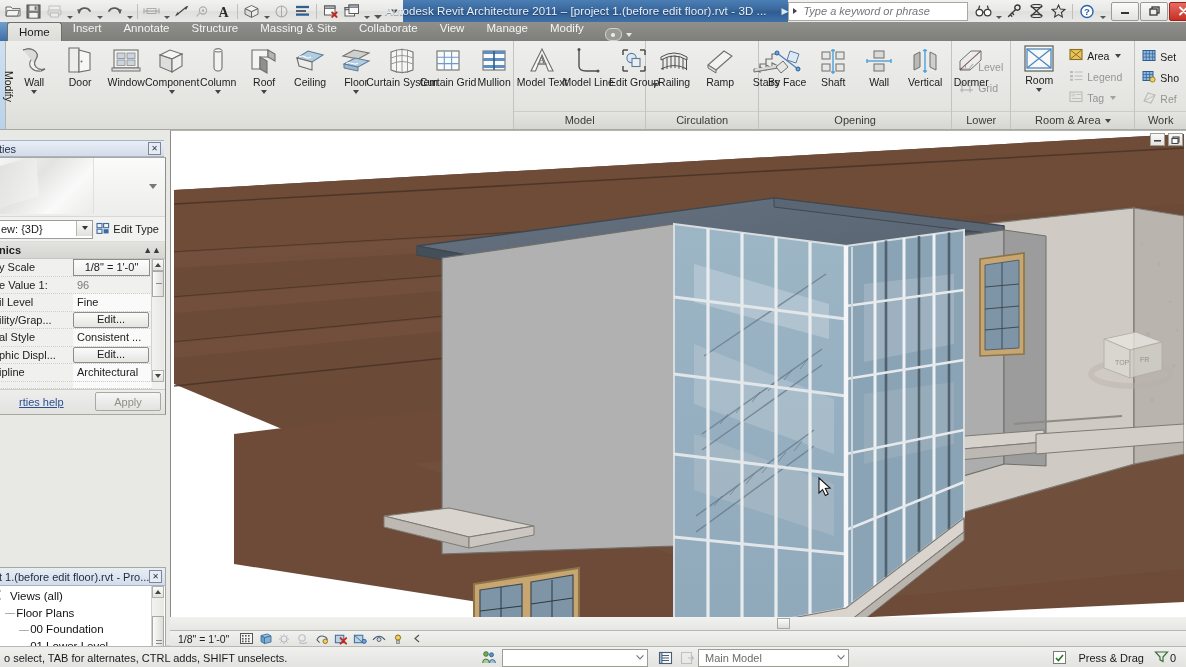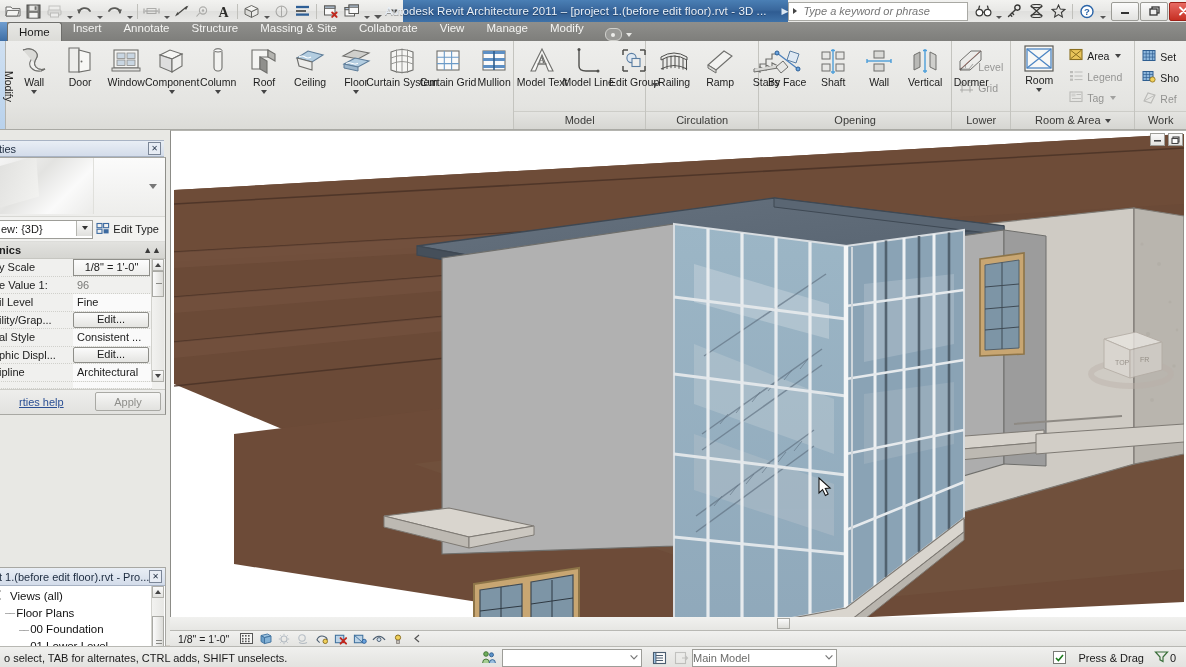--- a/index.html
+++ b/index.html
@@ -265,21 +265,21 @@
 
   
   .statusbar{
     position:absolute;left:0;top:646px;width:1186px;height:21px;
     background:linear-gradient(to bottom,#f0f0ee,#e2e2df);
     border-top:1px solid #b8b8b3;display:flex;align-items:center;font-size:11px;color:#1a1a1a;
   }
   .statusbar .msg{padding-left:4px;white-space:nowrap;overflow:hidden;}
   .sb-combo{
     height:16px;background:#fff;border:1px solid #9d9d98;display:flex;align-items:center;
-    padding-left:0;font-size:11px;color:#6b6b69;position:relative;
+    padding-left:6px;font-size:11px;color:#6b6b69;position:relative;
   }
   .sb-combo .ar{position:absolute;right:1px;top:1px;width:13px;height:12px;display:flex;align-items:center;justify-content:center;}
   .chk{width:11px;height:11px;background:#fff;border:1px solid #7a7a76;display:flex;align-items:center;justify-content:center;}
   .chk svg{display:block;}
 </style>
 </head>
 <body>
 
 <div id="app">
 

